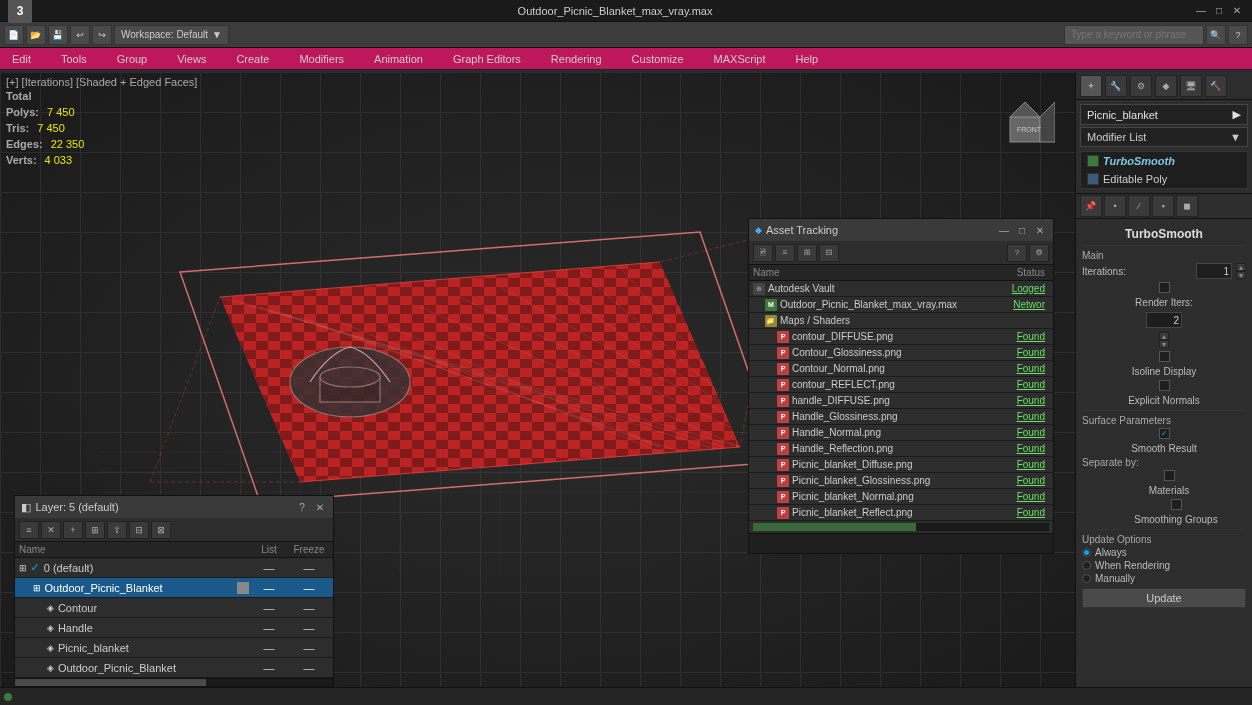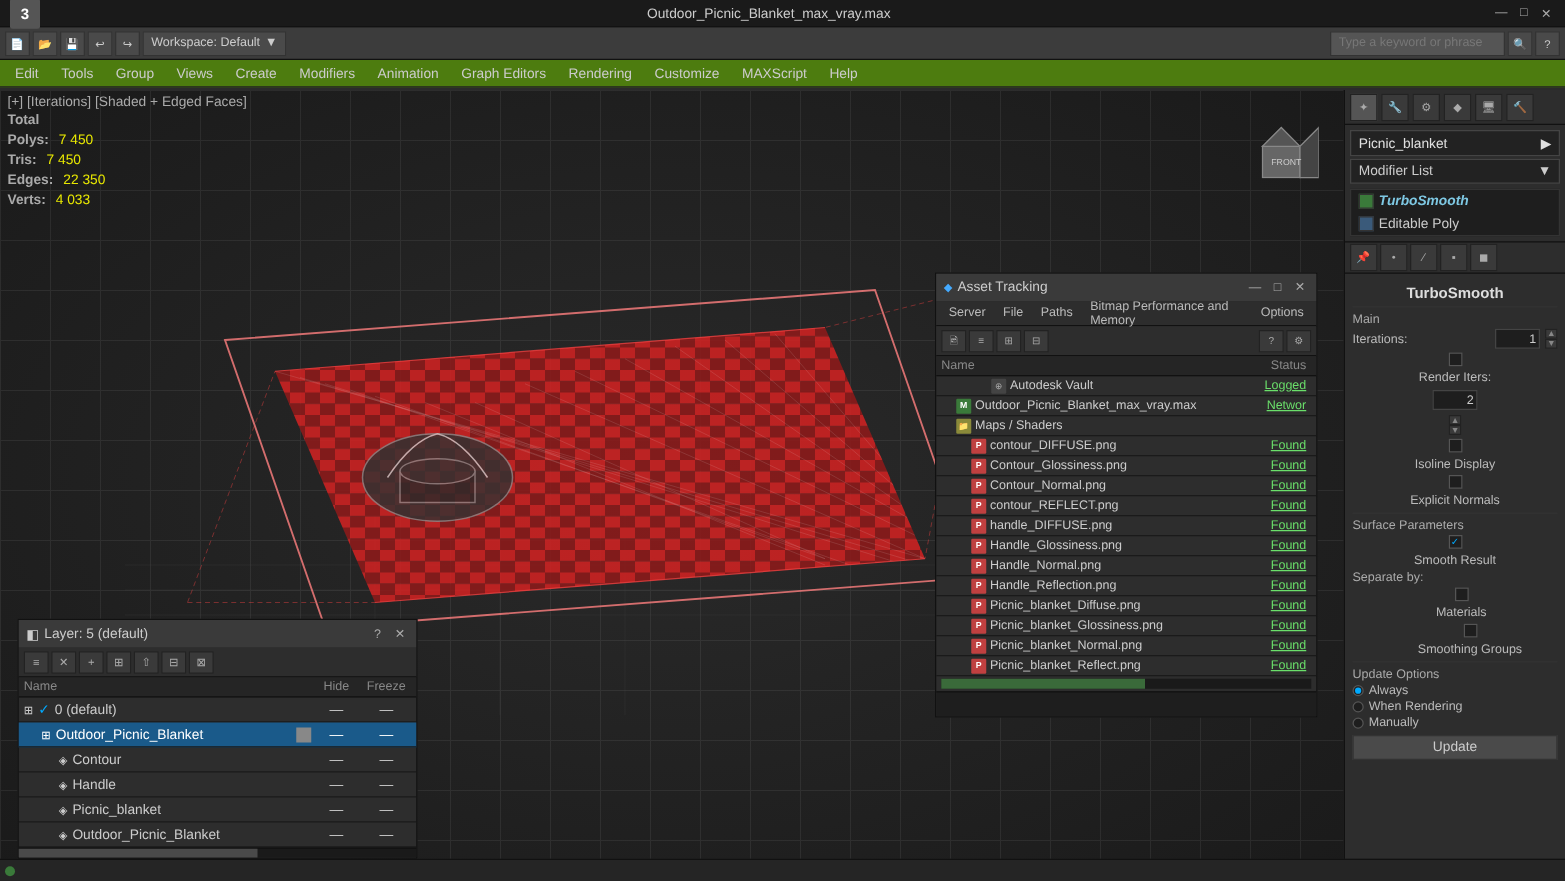--- a/index.html
+++ b/index.html
@@ -104,26 +104,26 @@
       width: 140px;
       color: #999;
       font-size: 10px;
       display: flex;
       align-items: center;
     }
 
     
     .menu-bar {
       height: 22px;
-      background: #4d7c0f;
+      background: #be185d;
       display: flex;
       align-items: center;
       padding: 0 4px;
       border-bottom: 1px solid #222;
-      gap: 2px;
+      gap: 14px;
     }
     .menu-item {
       padding: 2px 8px;
       cursor: pointer;
       font-size: 11px;
       color: #ccc;
     }
 
     
     .viewport-area {
@@ -583,21 +583,21 @@
     .asset-th-status { width: 60px; text-align: right; padding-right: 4px; }
     .asset-row {
       display: flex;
       align-items: center;
       padding: 1px 4px;
       font-size: 10px;
       color: #ccc;
       border-bottom: 1px solid #1a1a1a;
       min-height: 16px;
     }
-    .asset-row-name { flex: 1; display: flex; align-items: center; gap: 3px; margin-left: 40px; }
+    .asset-row-name { flex: 1; display: flex; align-items: center; gap: 3px; }
     .asset-row-status { width: 60px; text-align: right; padding-right: 4px; text-decoration: underline; }
     .asset-row-status.found { color: #6adf6a; }
     .asset-row-status.logged { color: #6adf6a; }
     .asset-row-status.network { color: #6adf6a; }
     .asset-indent { margin-left: 12px; }
     .asset-indent2 { margin-left: 24px; }
     .asset-file-icon {
       width: 12px;
       height: 12px;
       background: #c04040;
@@ -964,21 +964,21 @@
     <div class="lt-btn">≡</div>
     <div class="lt-btn">✕</div>
     <div class="lt-btn">+</div>
     <div class="lt-btn">⊞</div>
     <div class="lt-btn">⇧</div>
     <div class="lt-btn">⊟</div>
     <div class="lt-btn">⊠</div>
   </div>
   <div class="layers-header">
     <div class="layers-header-name">Name</div>
-    <div class="layers-header-hide">Hide</div>
+    <div class="layers-header-hide">List</div>
     <div class="layers-header-freeze">Freeze</div>
   </div>
 
   <div class="layer-item">
     <div class="layer-item-name">
       <span style="font-size:9px">⊞</span>
       <span>
         <span style="color:#0af">✓</span>
       </span>
       <span>0 (default)</span>
@@ -1044,27 +1044,20 @@
       <span style="font-size:9px;color:#4af">◆</span>
       <span>Asset Tracking</span>
     </div>
     <div class="asset-win-btns">
       <span class="win-btn">—</span>
       <span class="win-btn">□</span>
       <span class="win-btn">✕</span>
     </div>
   </div>
 
-  <div class="asset-menu-bar">
-    <span class="asset-menu-item">Server</span>
-    <span class="asset-menu-item">File</span>
-    <span class="asset-menu-item">Paths</span>
-    <span class="asset-menu-item">Bitmap Performance and Memory</span>
-    <span class="asset-menu-item">Options</span>
-  </div>
 
   <div class="asset-toolbar2">
     <div class="at-btn">🖻</div>
     <div class="at-btn">≡</div>
     <div class="at-btn">⊞</div>
     <div class="at-btn">⊟</div>
     <div style="flex:1"></div>
     <div class="at-btn">?</div>
     <div class="at-btn">⚙</div>
   </div>

